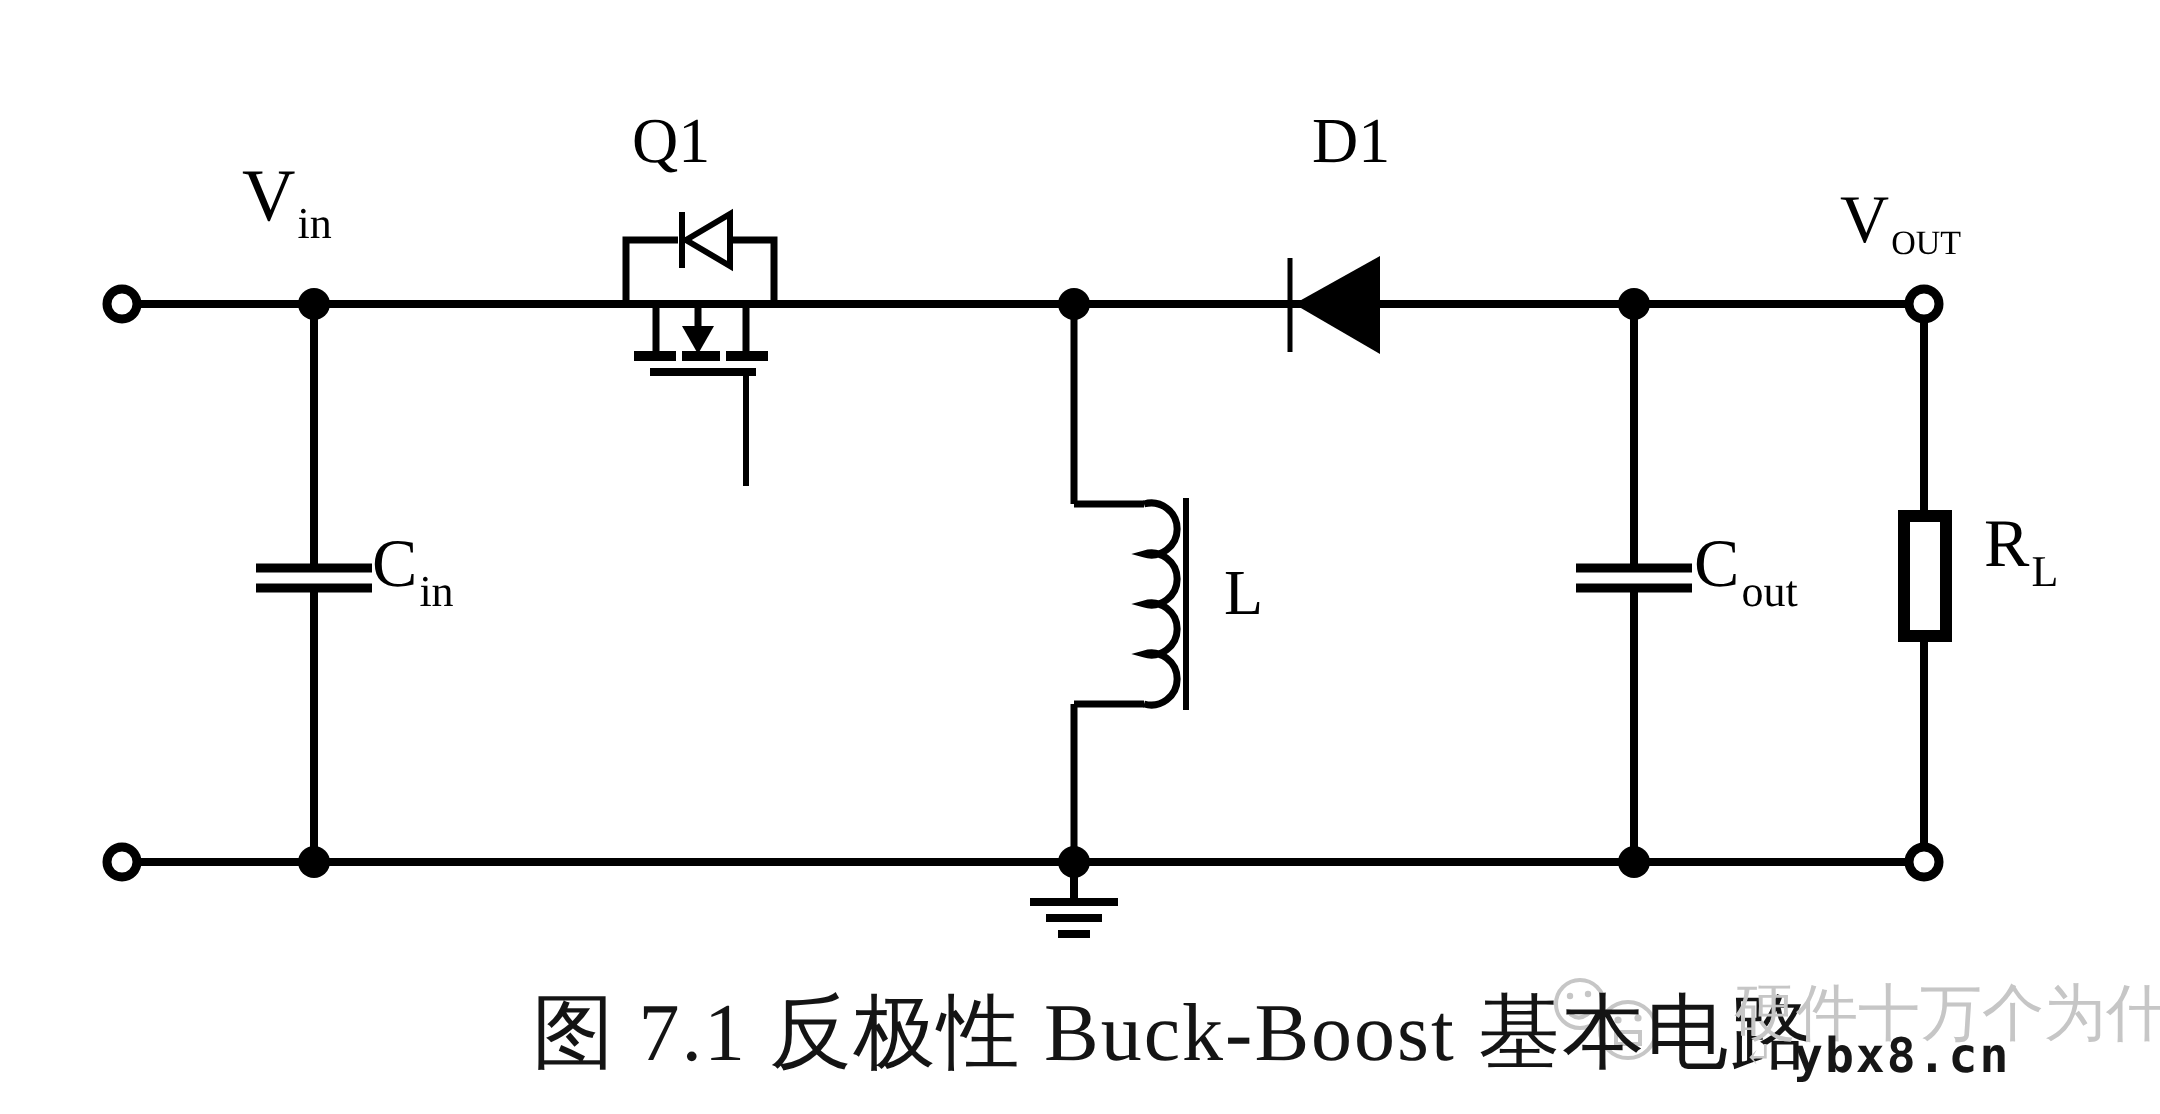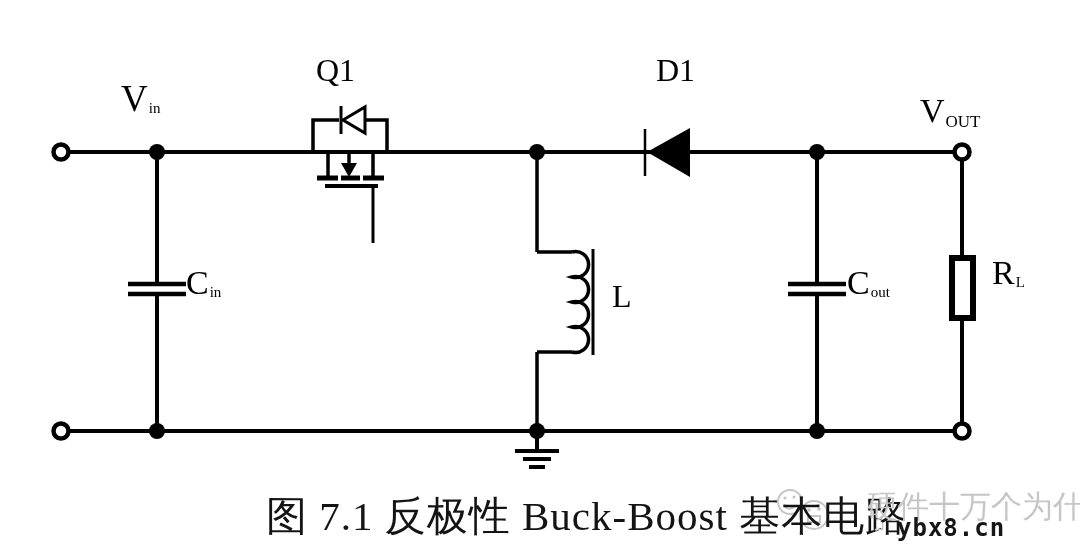--- a/index.html
+++ b/index.html
@@ -2,21 +2,21 @@
 <html style="--line: #000000; --wm: #c6c6c6; --bg: #ffffff;"><head>
 <meta charset="utf-8">
 <style>
   html,body{margin:0;padding:0;background:#ffffff;}
   #stage{position:relative;width:1080px;height:557px;background:var(--bg,#fff);overflow:hidden;
          font-family:"Liberation Serif","DejaVu Serif",serif;color:#000;}
   #circuit{position:absolute;left:0;top:0;color:var(--line,#000);}
   .lbl{position:absolute;display:flex;align-items:flex-start;line-height:1;white-space:nowrap;
        font-size:34px;color:var(--line,#000);}
   .lbl .main{font-size:34px;line-height:1;}
-  .lbl .sub{font-size:15px;line-height:1;margin-top:19px;margin-left:1px;}
+  .lbl .sub{font-size:22px;line-height:1;margin-top:19px;margin-left:1px;}
   .plain{position:absolute;font-size:32px;line-height:1;white-space:nowrap;color:var(--line,#000);}
   #caption{position:absolute;left:266px;top:492px;font-size:41px;line-height:1.2;
            letter-spacing:1px;white-space:nowrap;color:#141414;}
   #wm-text{position:absolute;left:867px;top:491px;font-size:31px;line-height:1;white-space:nowrap;
            color:var(--wm,#c6c6c6);letter-spacing:0px;}
   #wm-site{position:absolute;left:897px;top:516px;font-size:24px;line-height:1;font-weight:bold;
            letter-spacing:1px;color:#161616;font-family:"DejaVu Sans Mono",monospace;}
   #para-mark{position:absolute;left:872px;top:518px;font-size:17px;color:var(--wm,#c6c6c6);}
 </style>
 </head>

